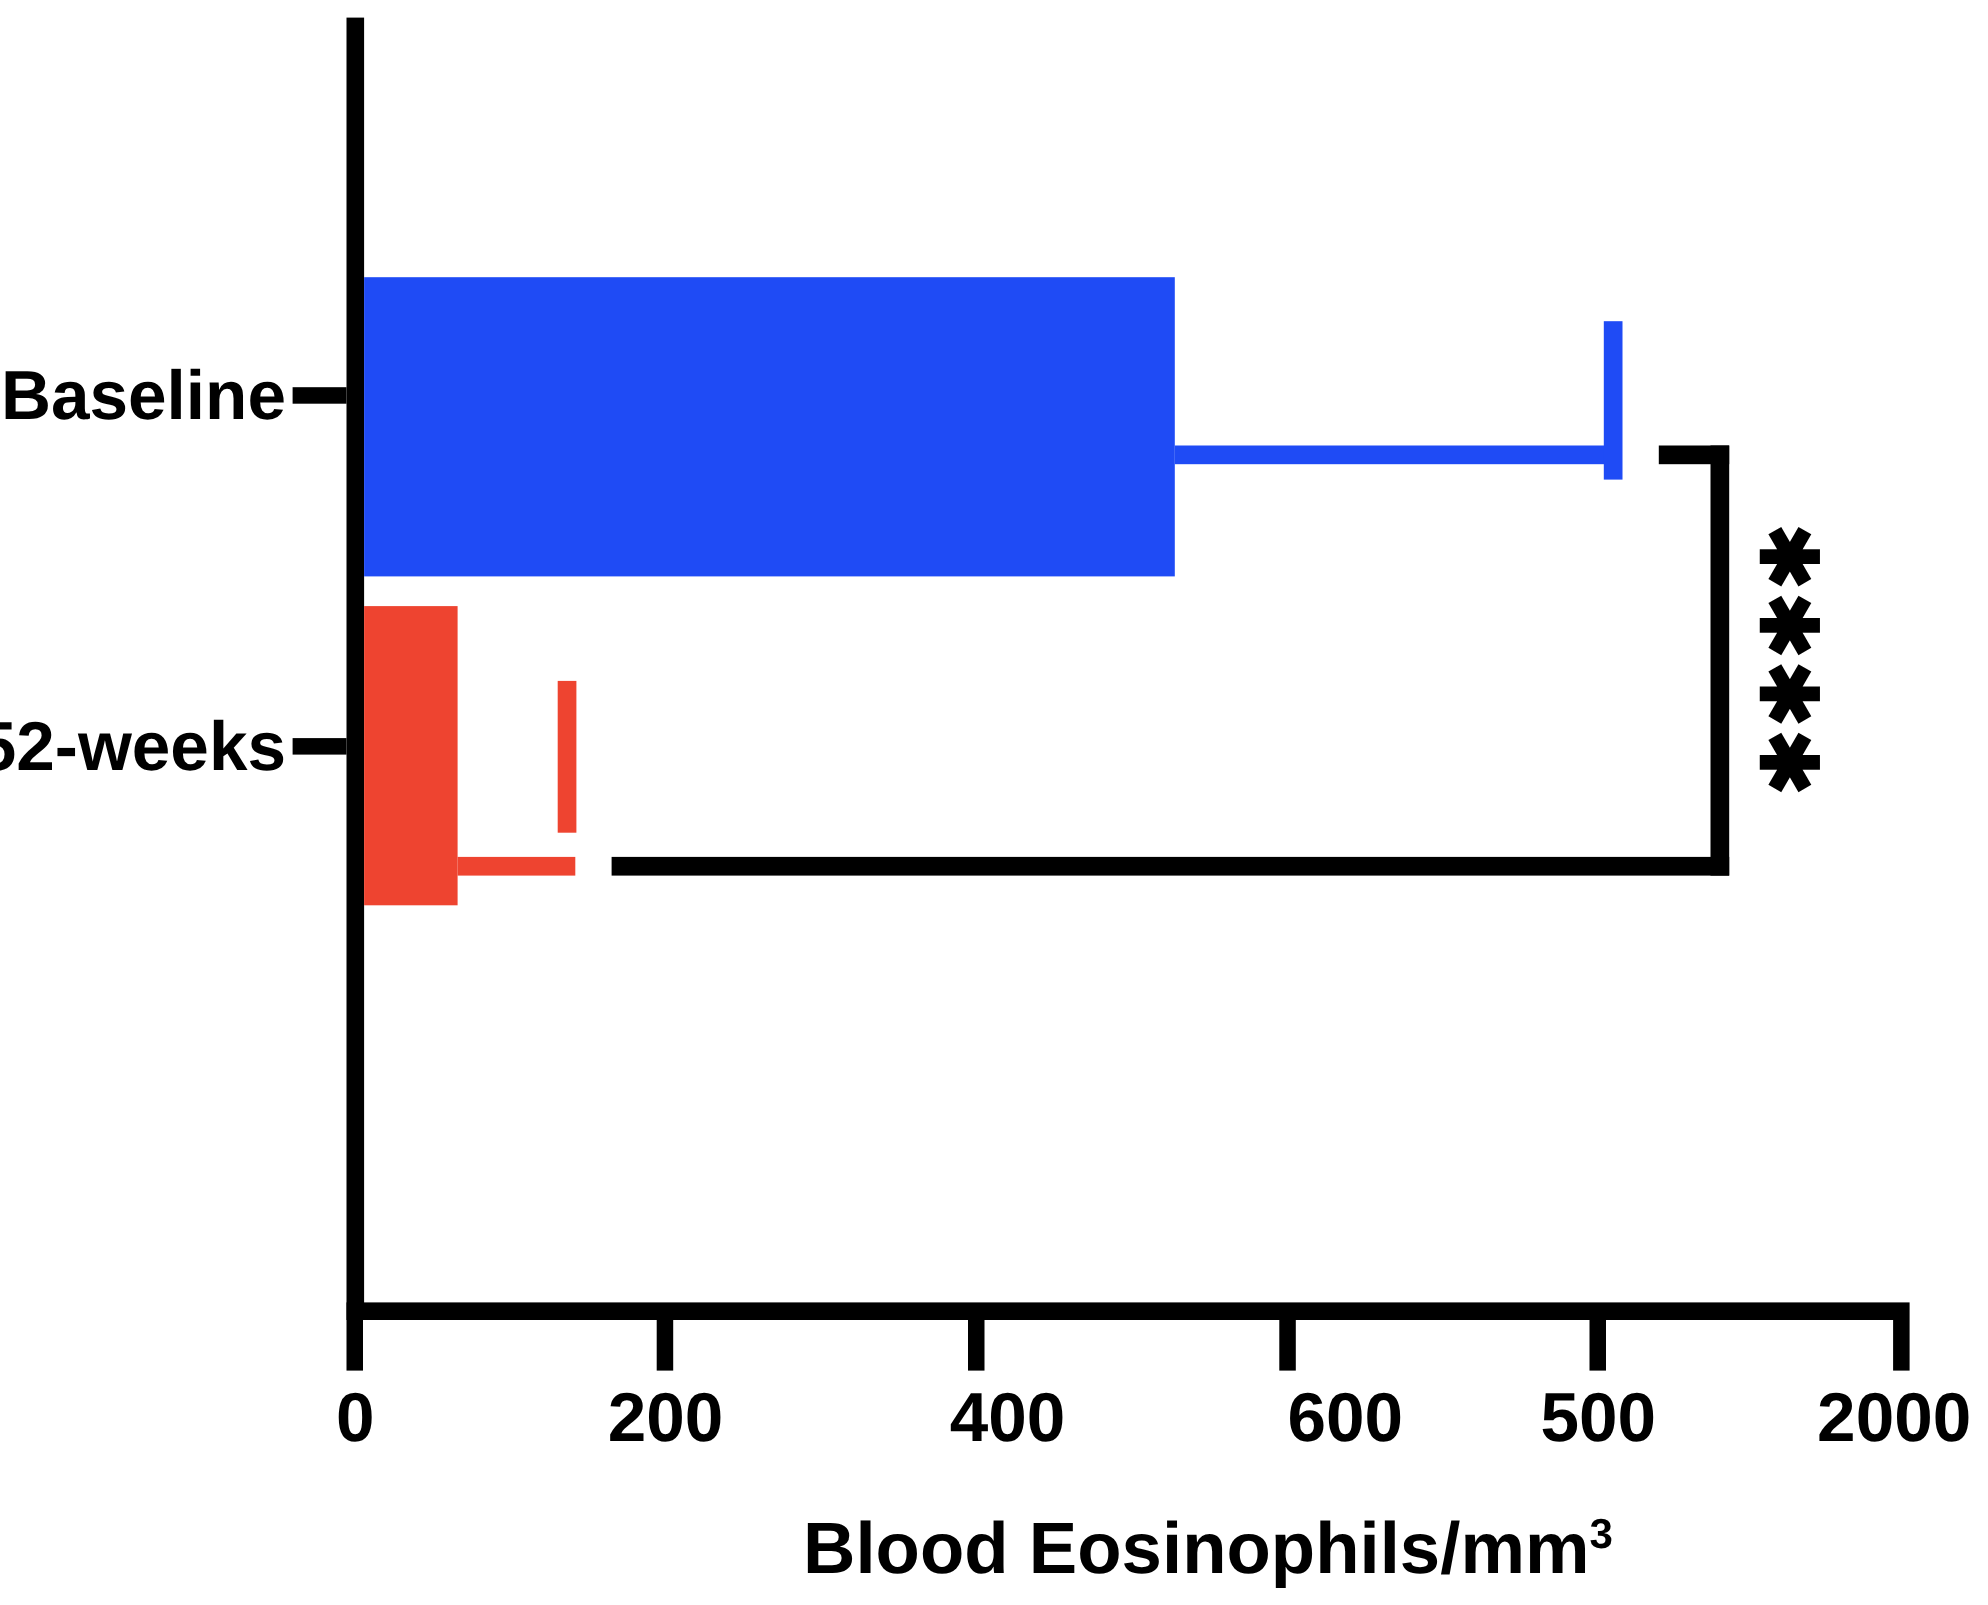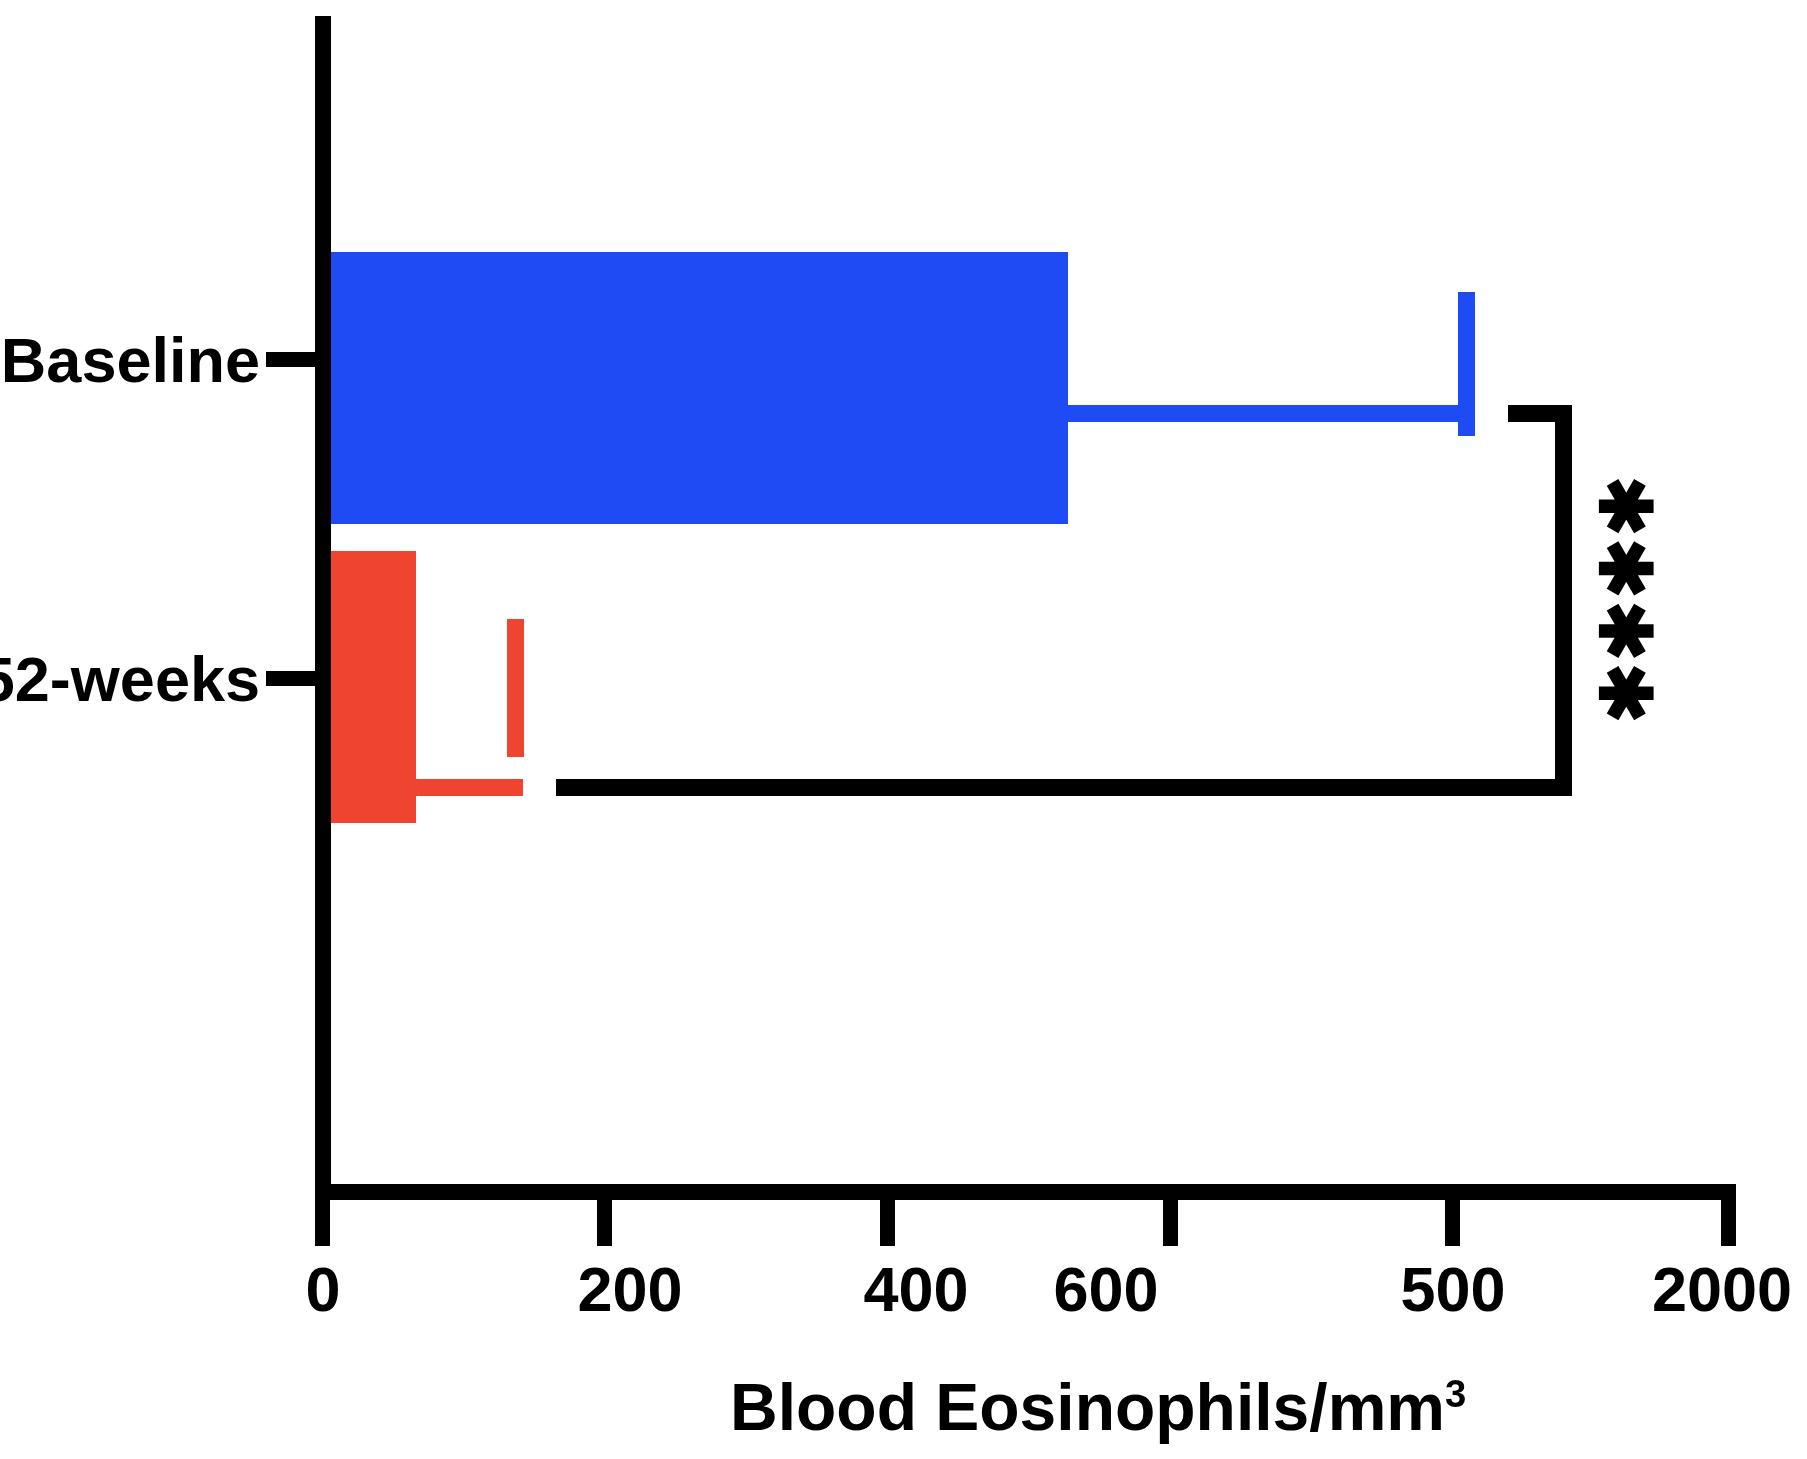--- a/index.html
+++ b/index.html
@@ -118,23 +118,23 @@
   <div class="axis-x" style="left:315px; top:1184px; width:1421px; height:16px;"></div>
 
   <div class="tick-x" style="left:315px;  top:1200px; height:46px;"></div>
   <div class="tick-x" style="left:597px;  top:1200px; height:46px;"></div>
   <div class="tick-x" style="left:880px;  top:1200px; height:46px;"></div>
   <div class="tick-x" style="left:1163px; top:1200px; height:46px;"></div>
   <div class="tick-x" style="left:1445px; top:1200px; height:46px;"></div>
   <div class="tick-x" style="left:1721px; top:1200px; height:46px;"></div>
 
   <div class="xtick-label" style="left:263px;  top:1258px; width:120px;">0</div>
-  <div class="xtick-label" style="left:545px;  top:1258px; width:120px;margin-left:25px;">200</div>
+  <div class="xtick-label" style="left:545px;  top:1258px; width:120px;">200</div>
   <div class="xtick-label" style="left:828px;  top:1258px; width:120px;margin-left:28px;">400</div>
-  <div class="xtick-label" style="left:1046px; top:1258px; width:120px;">600</div>
+  <div class="xtick-label" style="left:1163px; top:1258px; width:120px;">600</div>
   <div class="xtick-label" style="left:1393px; top:1258px; width:120px;">500</div>
   <div class="xtick-label" style="left:1642px; top:1258px; width:160px;">2000</div>
 
   <div class="tick-y" style="left:266px; top:352px; width:49px;"></div>
   <div class="tick-y" style="left:266px; top:671px; width:49px;"></div>
 
   <div class="ytick-label" style="left:-40px; top:329px; width:300px;">Baseline</div>
   <div class="ytick-label" style="left:-40px; top:648px; width:300px;">52-weeks</div>
 
   <div class="bar" style="left:331px; top:252px; width:737px; height:272px; background:#1F4BF5;"></div>

